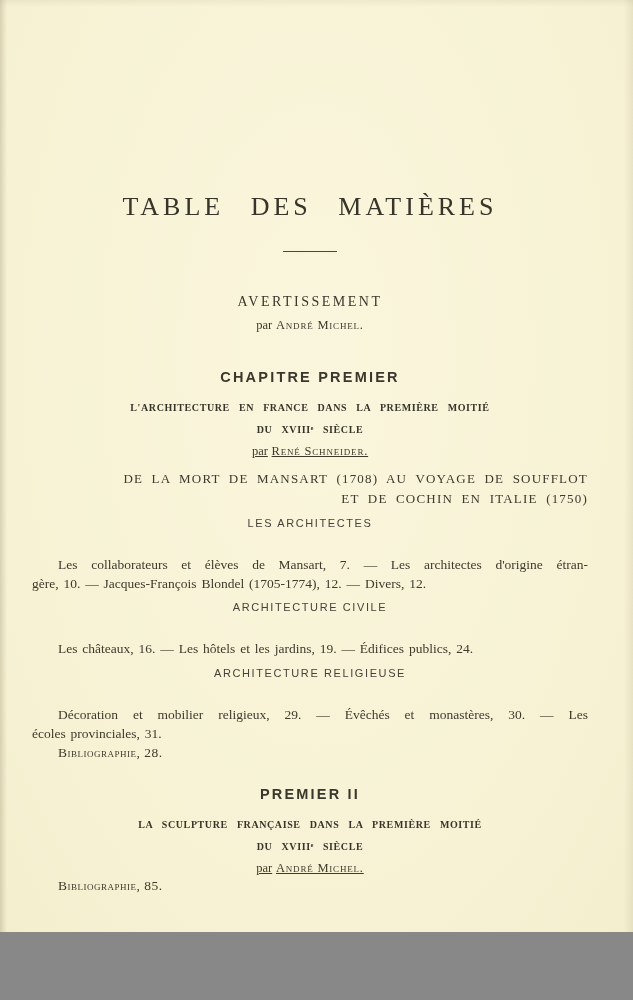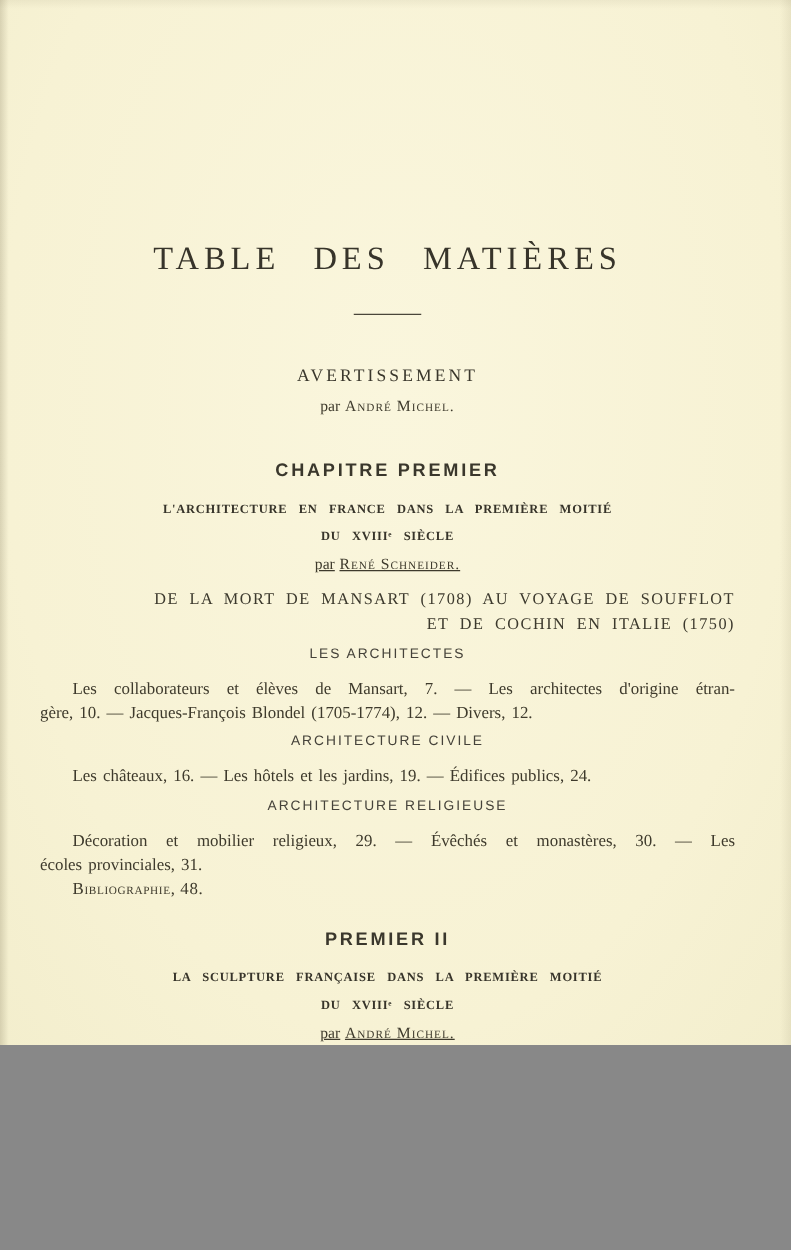--- a/index.html
+++ b/index.html
@@ -1,21 +1,21 @@
 <!DOCTYPE html>
 <html><head>
 <meta charset="utf-8">
 <style>
   html, body { margin: 0; padding: 0; }
   body { background: #888; }
 
   .page {
     position: relative;
     width: 633px;
-    height: 836px;
+    height: 932px;
     margin: 0 auto;
     overflow: hidden;
     color: #3e3a2c;
     background:
       linear-gradient(90deg, rgba(110,100,70,0.22) 0px, rgba(110,100,70,0.0) 7px),
       linear-gradient(270deg, rgba(110,100,70,0.10) 0px, rgba(110,100,70,0.0) 9px),
       linear-gradient(180deg, rgba(110,100,70,0.08) 0px, rgba(110,100,70,0.0) 7px),
       radial-gradient(ellipse at 50% 38%, #faf6dd 0%, #f7f2d4 70%, #f3eecd 100%);
     font-family: "Liberation Serif", "DejaVu Serif", serif;
   }
@@ -100,21 +100,21 @@
     margin-top: 8px;
     text-align: center;
     font-family: "Liberation Sans", "DejaVu Sans", sans-serif;
     font-size: 11px;
     line-height: 13px;
     letter-spacing: 1.6px;
     color: #45423a;
   }
   .section-heading.sp { margin-top: 9px; text-align: center; }
 
-  .para { margin-top: 11px; font-size: 13.5px; }
+  .para { margin-top: 25px; font-size: 13.5px; }
   .para-line { line-height: 19px; word-spacing: 1.5px; }
   .para-line.first { text-indent: 26px; }
   .para-line.full { text-align: justify; text-align-last: justify; }
 
   .biblio {
     font-size: 13.5px;
     line-height: 19px;
     text-indent: 26px;
     font-variant: small-caps;
     letter-spacing: 0.5px;
@@ -155,21 +155,21 @@
     <div class="section-heading">ARCHITECTURE CIVILE</div>
     <div class="para">
       <div class="para-line first">Les châteaux, 16. — Les hôtels et les jardins, 19. — Édifices publics, 24.</div>
     </div>
 
     <div class="section-heading sp">ARCHITECTURE RELIGIEUSE</div>
     <div class="para">
       <div class="para-line first full">Décoration et mobilier religieux, 29. — Évêchés et monastères, 30. — Les</div>
       <div class="para-line">écoles provinciales, 31.</div>
     </div>
-    <div class="biblio">Bibliographie, 48.</div>
+    <div class="biblio">Bibliographie, 28.</div>
 
     <div class="kicker" style="margin-top:24px">PREMIER II</div>
     <div class="chapter-title">
       <div>LA SCULPTURE FRANÇAISE DANS LA PREMIÈRE MOITIÉ</div>
       <div>DU XVIIIᵉ SIÈCLE</div>
     </div>
     <div class="byline chapter-byline"><span>par</span><span class="name">André Michel.</span></div>
 
     <div class="biblio">Bibliographie, 85.</div>
 

